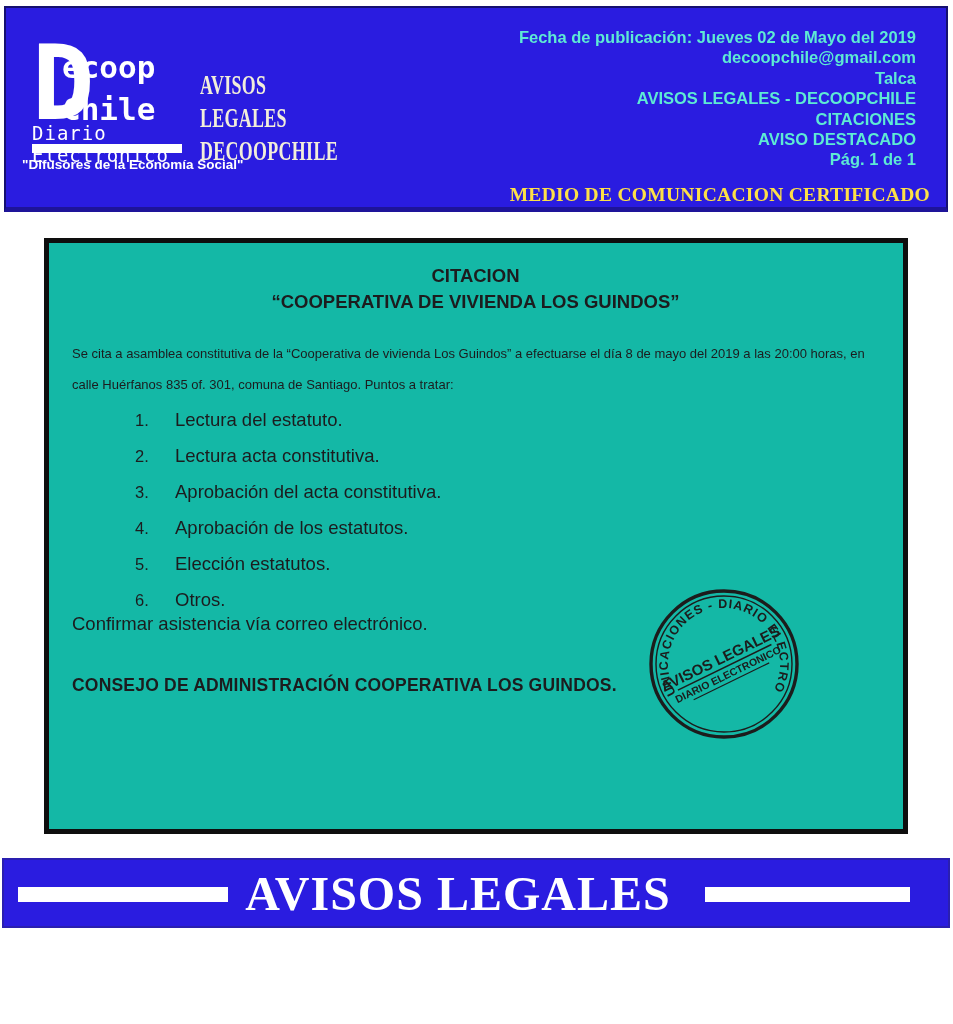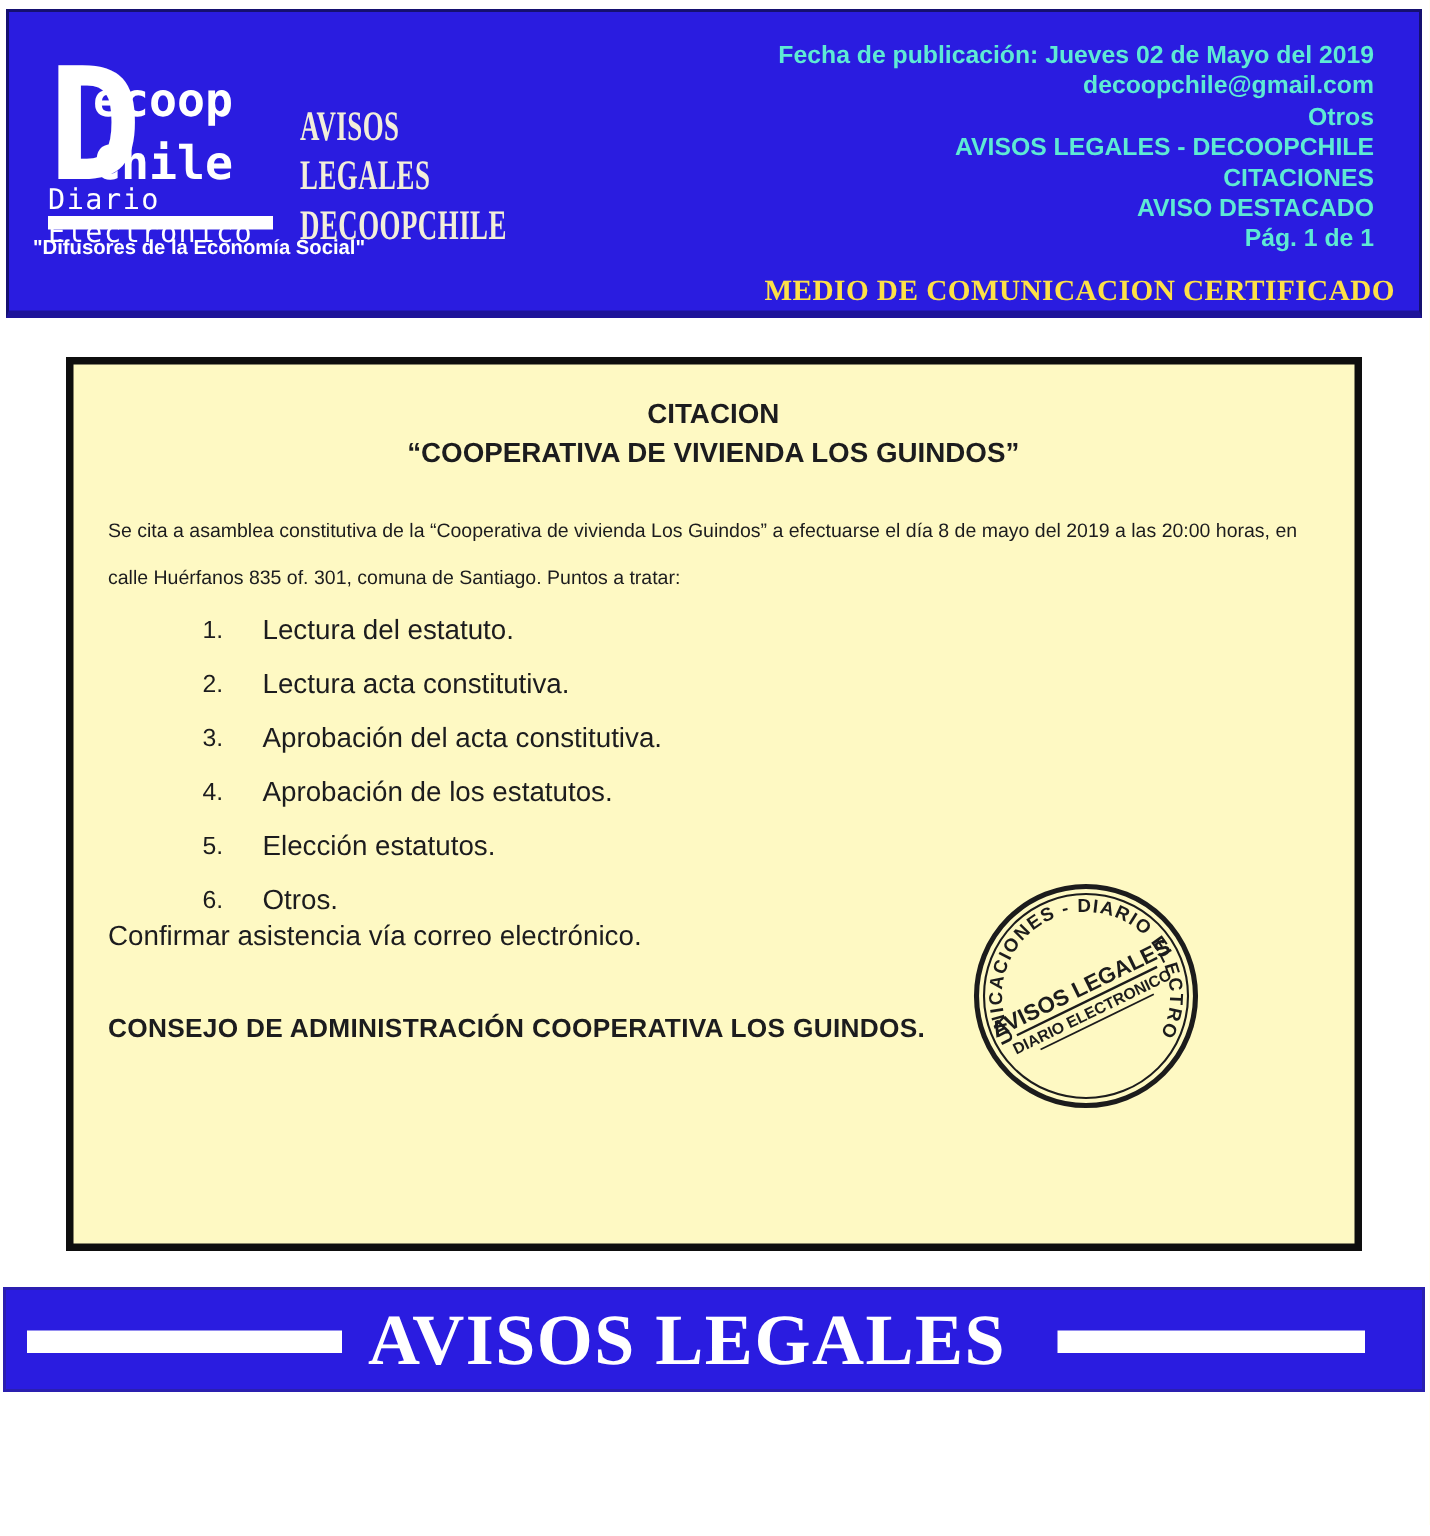--- a/index.html
+++ b/index.html
@@ -46,21 +46,21 @@
     font-weight:bold;font-size:16.5px;line-height:20.4px;white-space:nowrap;
   }
   .certified{
     position:absolute;right:16px;top:176px;color:#fde047;
     font-family:"Liberation Serif", serif;font-weight:bold;font-size:19.5px;
     letter-spacing:0.3px;white-space:nowrap;
   }
   
   .doc-box{
     position:absolute;left:44px;top:238px;width:864px;height:596px;
-    box-sizing:border-box;border:5px solid #0e0e0e;background:#fef9c3;
+    box-sizing:border-box;border:5px solid #0e0e0e;background:#14b8a6;
     padding:16px 24px 16px 23px;
   }
   .notice-title{ text-align:center;font-weight:bold;font-size:18.5px;margin-top:6px; }
   .notice-subtitle{ text-align:center;font-weight:bold;font-size:18.5px;margin-top:4px; }
   .notice-body{ margin-top:25px;font-size:13px;line-height:31px;width:812px; }
   .agenda{ margin:9px 0 0 63px; }
   .agenda-row{ display:flex;margin-bottom:14px; }
   .agenda-num{ width:40px;font-size:16.5px;padding-top:2px; }
   .agenda-text{ font-size:18.5px; }
   .confirm-line{ font-size:18.5px;margin-top:1px; }
@@ -100,21 +100,21 @@
 
     <div class="masthead">
       <div>AVISOS</div>
       <div>LEGALES</div>
       <div>DECOOPCHILE</div>
     </div>
 
     <div class="meta">
       <div>Fecha de publicación: Jueves 02 de Mayo del 2019</div>
       <div>decoopchile@gmail.com</div>
-      <div>Otros</div>
+      <div>Talca</div>
       <div>AVISOS LEGALES - DECOOPCHILE</div>
       <div>CITACIONES</div>
       <div>AVISO DESTACADO</div>
       <div>Pág. 1 de 1</div>
     </div>
 
     <div class="certified">MEDIO DE COMUNICACION CERTIFICADO</div>
   </div>
 
   <div class="doc-box">

